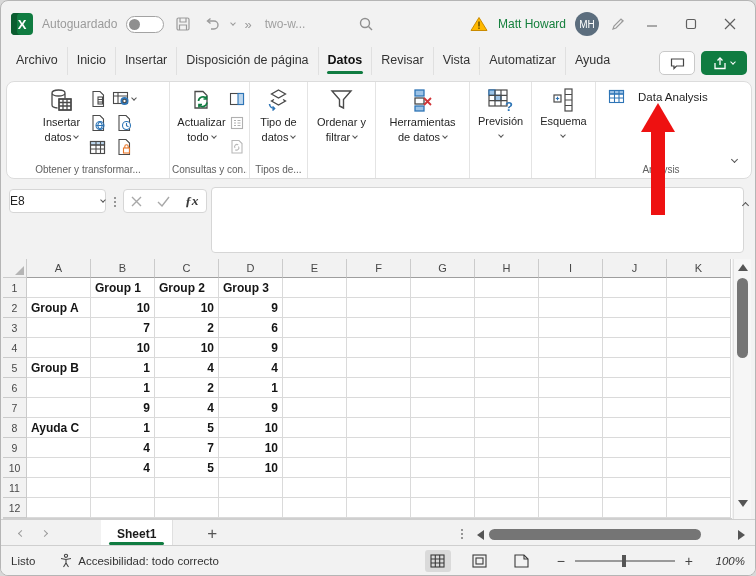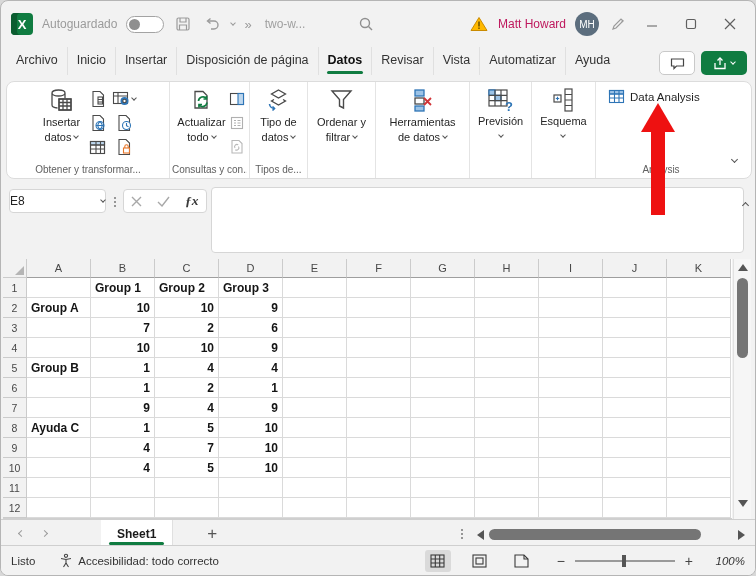--- a/index.html
+++ b/index.html
@@ -18,21 +18,21 @@
   .autosave-lbl { font-size:12px; }
   .toggle { width:38px; height:17px; border:1px solid #a3a3a3; border-radius:9px;
     background:#fff; position:relative; }
   .toggle .knob { position:absolute; left:2px; top:2px; width:11px; height:11px;
     border-radius:50%; background:#8f8f8f; }
   .tb-ic { width:20px; height:20px; display:flex; align-items:center; justify-content:center; }
   .guillemet { font-size:13px; color:#9b9b9b; }
   .filename { font-size:12px; color:#a0a0a0; margin-left:4px; }
   .search-ic { margin-left:42px; }
   .tb-spacer { flex:1; }
-  .user-name { font-size:12px; color:#be185d; }
+  .user-name { font-size:12px; color:#15803d; }
   .avatar { width:24px; height:24px; border-radius:50%; background:#5C6E7E; color:#fff;
     font-size:10px; display:flex; align-items:center; justify-content:center; }
   .winbtn { width:30px; height:26px; display:flex; align-items:center; justify-content:center; }
   .chv { display:inline-block; width:5px; height:5px; border-right:1.4px solid #555;
     border-bottom:1.4px solid #555; }
   .chv.down { transform:rotate(45deg); margin-top:-3px; }
   .chv.up { transform:rotate(-135deg); margin-top:3px; }
   .chv.left { transform:rotate(135deg); }
   .chv.right { transform:rotate(-45deg); }
   .chv.gray { border-color:#9b9b9b; }
@@ -60,21 +60,21 @@
     display:flex; justify-content:center; padding-top:5px; }
   .rgroup:last-child { border-right:none; }
   .rgroup-label { position:absolute; bottom:3px; left:2px; right:2px; text-align:center;
     font-size:10px; color:#606060; white-space:nowrap; overflow:hidden; }
   .bigbtn { display:flex; flex-direction:column; align-items:center; gap:1px;
     font-size:11px; color:#262626; line-height:1.3; padding:0 3px; text-align:center; }
   .bigbtn .l2 { display:flex; align-items:center; gap:3px; }
   .icol { display:flex; flex-direction:column; gap:4px; padding-top:2px; }
   .smicon { height:20px; display:flex; align-items:center; gap:2px; justify-content:center; }
   .da-btn { position:absolute; top:7px; left:12px; display:flex; align-items:center;
-    gap:5px; font-size:11.5px; color:#1f1f1f; }
+    gap:13px; font-size:11.5px; color:#1f1f1f; }
   .ribbon-collapse { position:absolute; right:14px; bottom:12px; }
   
   .red-arrow { position:absolute; left:640px; top:102px; width:34px; height:112px; z-index:60; }
   .red-arrow .head { width:0; height:0; border-left:17px solid transparent;
     border-right:17px solid transparent; border-bottom:29px solid #EE1111; }
   .red-arrow .shaft { width:14px; height:83px; background:#EE1111; margin:0 auto; }
   
   .namebox { position:absolute; left:8px; top:188px; width:97px; height:24px;
     background:#fff; border:1px solid #d6d6d6; border-radius:4px; display:flex;
     align-items:center; padding:0 0; font-size:12px; color:#222; }

